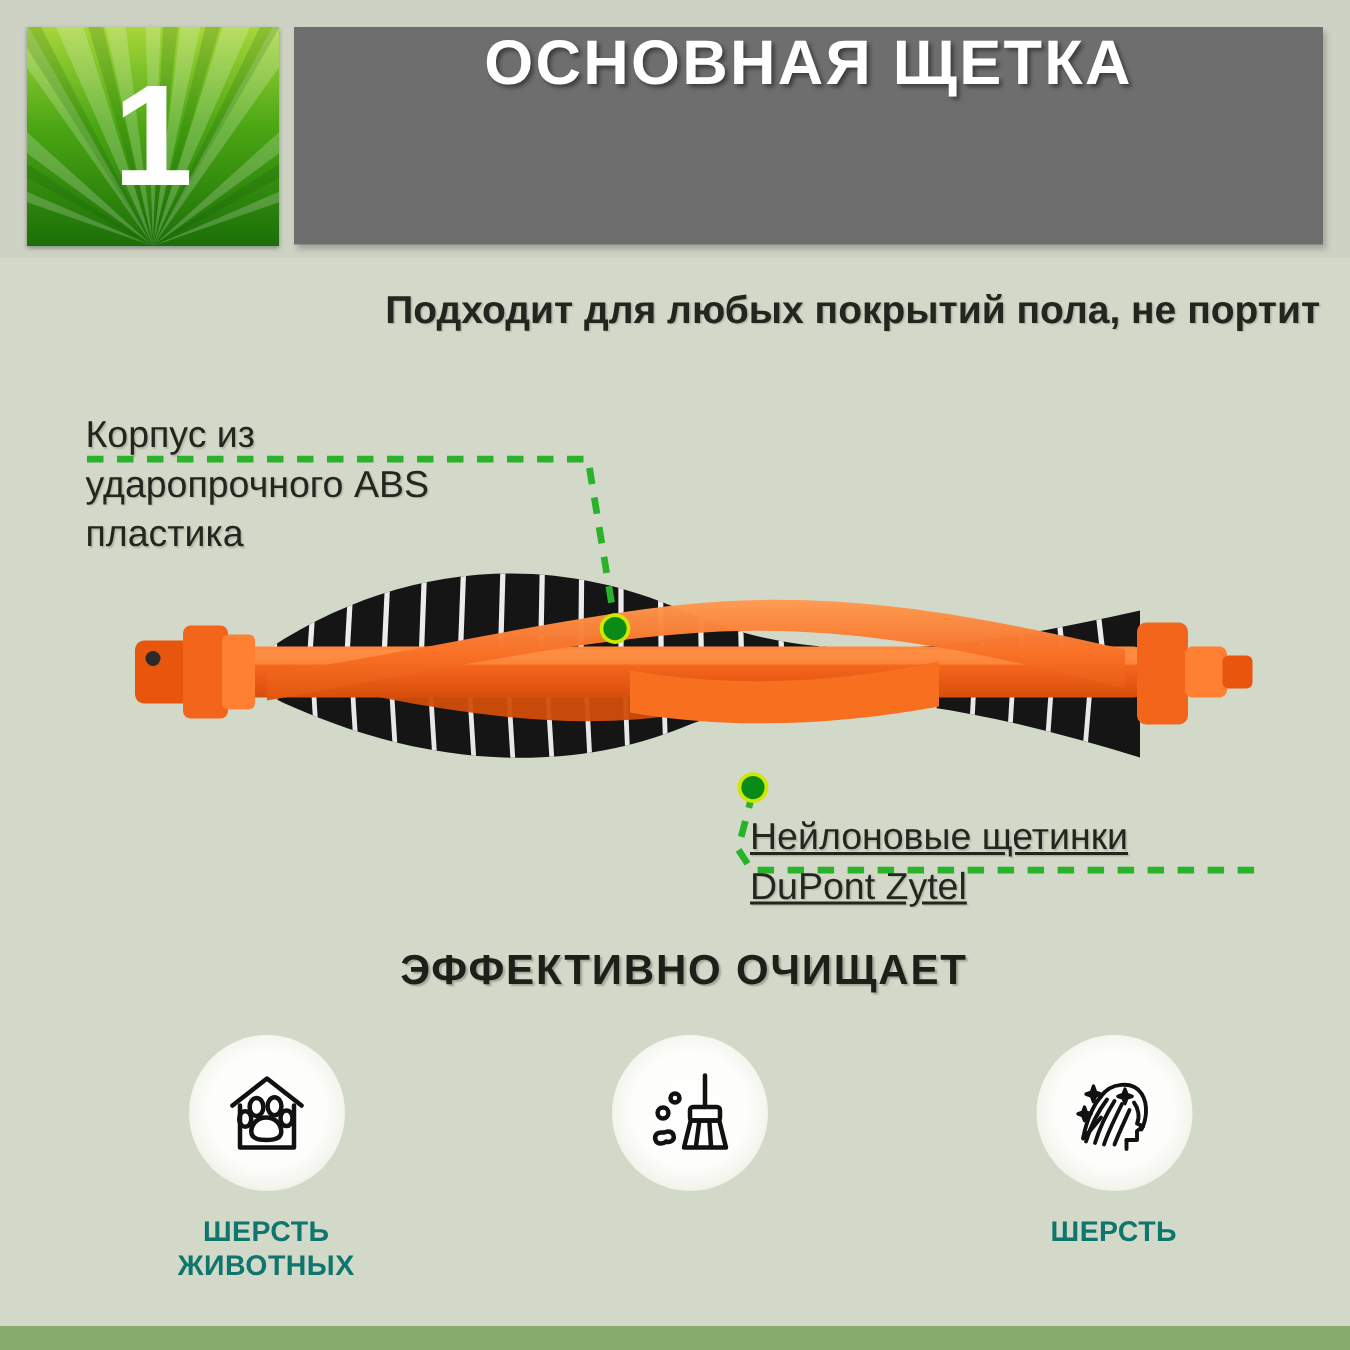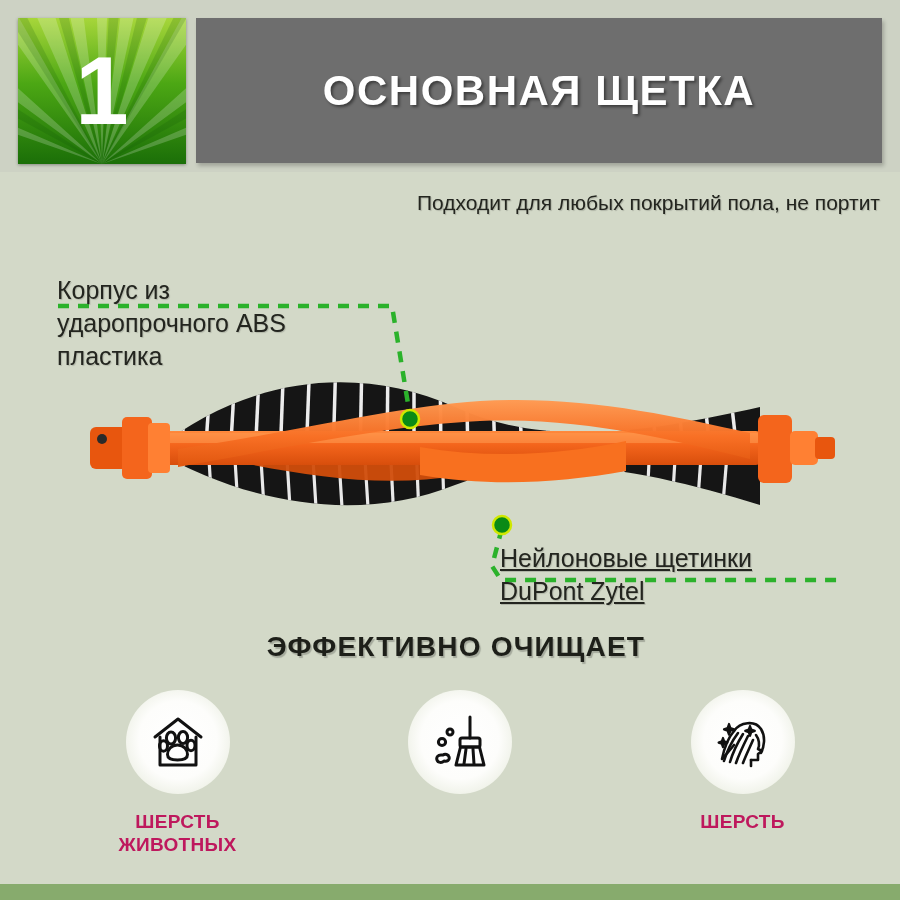--- a/index.html
+++ b/index.html
@@ -54,41 +54,40 @@
   }
 
   
   .title-banner {
     position: absolute;
     left: 196px; top: 18px;
     width: 686px; height: 145px;
     background: #6e6e6e;
     box-shadow: 2px 3px 4px rgba(0,0,0,0.22);
     display: flex;
-    align-items: center;
     justify-content: center;
   }
   .title-banner .title {
     color: #ffffff;
     font-size: 42px;
     font-weight: bold;
     letter-spacing: 1.5px;
     text-shadow: 2px 2px 3px rgba(0,0,0,0.45);
     font-family: "Liberation Sans", sans-serif;
     white-space: nowrap;
   }
 
   
   .subtitle {
     position: absolute;
     left: 140px; top: 190px;
     width: 740px;
     text-align: right;
-    font-size: 21px;
-    font-weight: normal;
+    font-size: 26px;
+    font-weight: bold;
     color: #23251f;
     line-height: 1.28;
     text-shadow: 1px 1px 1px rgba(0,0,0,0.18);
   }
 
   
   .photo {
     position: absolute;
     left: 60px; top: 355px;
     width: 790px; height: 215px;
@@ -148,21 +147,21 @@
     display: flex;
     align-items: center;
     justify-content: center;
   }
   .f-circle svg { display: block; }
   .f-label {
     margin-top: 16px;
     text-align: center;
     font-size: 19px;
     font-weight: bold;
-    color: #be185d;
+    color: #0f766e;
     line-height: 1.22;
     letter-spacing: 0.3px;
     white-space: pre-line;
   }
 
   
   .bottom-strip {
     position: absolute;
     left: 0; bottom: 0;
     width: 900px; height: 16px;

